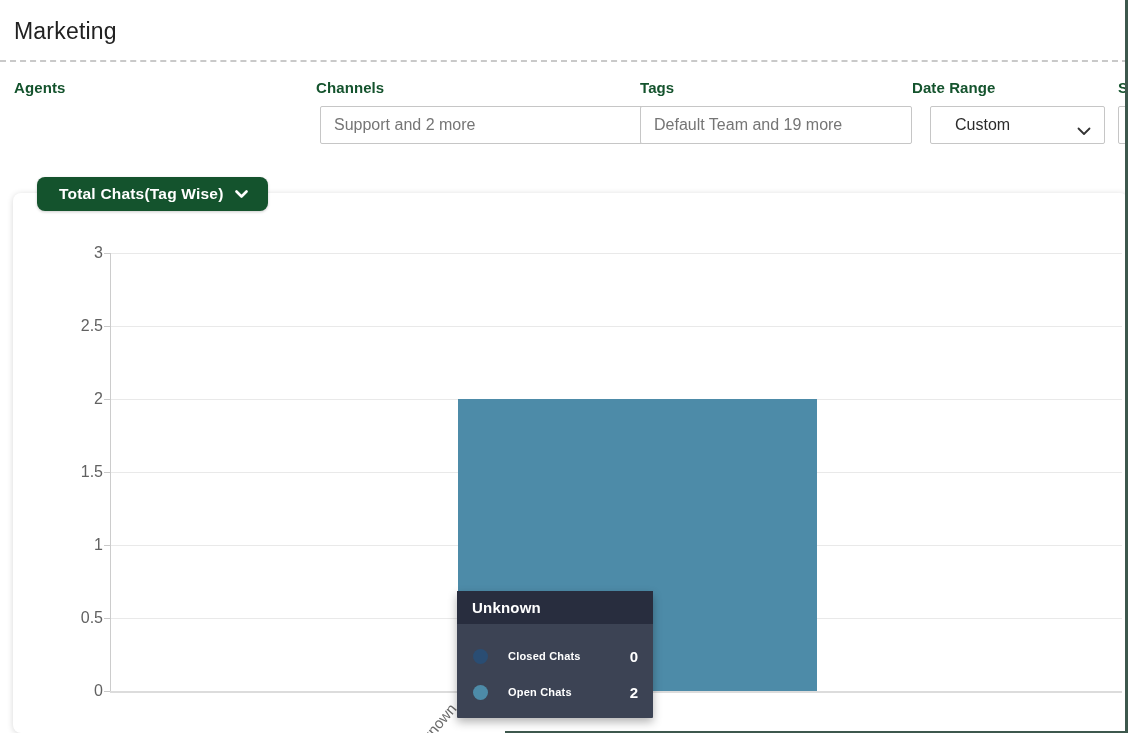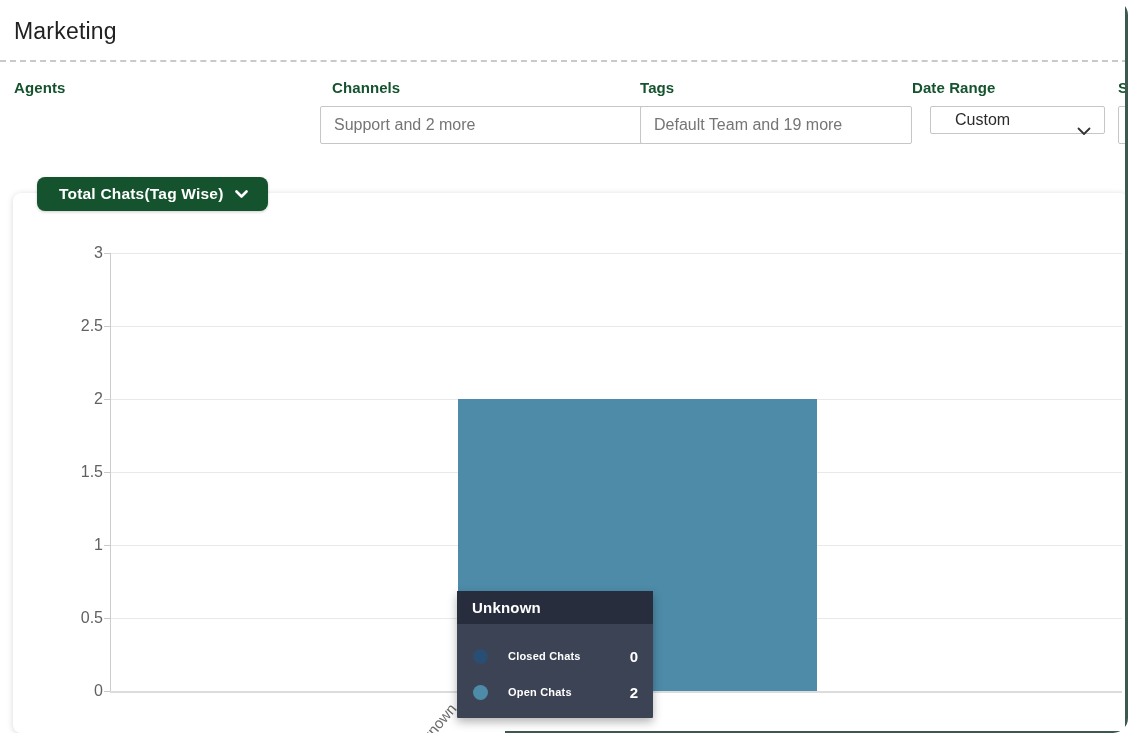--- a/index.html
+++ b/index.html
@@ -4,21 +4,20 @@
 <style>
   * { margin: 0; padding: 0; box-sizing: border-box; }
   html, body { background: #ffffff; }
   body { font-family: "Liberation Sans", "DejaVu Sans", sans-serif; }
   #page {
     position: relative;
     width: 1128px;
     height: 733px;
     background: #ffffff;
     overflow: hidden;
-    border-radius: 15px;
   }
   .page-title {
     position: absolute;
     left: 14px; top: 18px;
     font-size: 23px;
     font-weight: 500;
     color: #212121;
     letter-spacing: 0.2px;
   }
   .dashed-sep {
@@ -43,21 +42,21 @@
     background: #fff;
     font-family: "Liberation Sans", "DejaVu Sans", sans-serif;
     font-size: 16px;
     color: #757575;
     padding: 0 10px 0 13px;
     outline: none;
   }
   .select-box {
     position: absolute;
     top: 106px;
-    height: 28px;
+    height: 38px;
     border: 1px solid #c6c6c6;
     border-radius: 2px;
     background: #fff;
     display: flex;
     align-items: center;
     padding-left: 24px;
     font-size: 16px;
     color: #2b2b2b;
     cursor: pointer;
   }
@@ -206,21 +205,21 @@
 </style>
 </head>
 <body>
 
 <div id="page">
 
   <div class="page-title">Marketing</div>
   <div class="dashed-sep"></div>
 
   <div class="filter-label" style="left:14px;">Agents</div>
-  <div class="filter-label" style="left:332px;">Channels</div>
+  <div class="filter-label" style="left:316px;">Channels</div>
   <div class="filter-label" style="left:640px;">Tags</div>
   <div class="filter-label" style="left:896px;margin-left:16px;">Date Range</div>
   <div class="filter-label" style="left:1118px;">S</div>
 
   <input class="filter-input" style="left: 320px; width: 348px;" readonly="" value="Support and 2 more">
   <input class="filter-input" style="left: 640px; width: 272px;" readonly="" value="Default Team and 19 more">
 
   <div class="select-box" style="left:930px;width:175px;">
     <span>Custom</span>
     <span class="chev">

